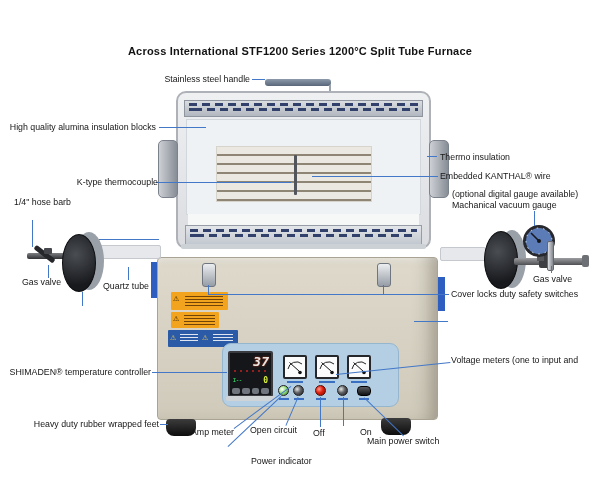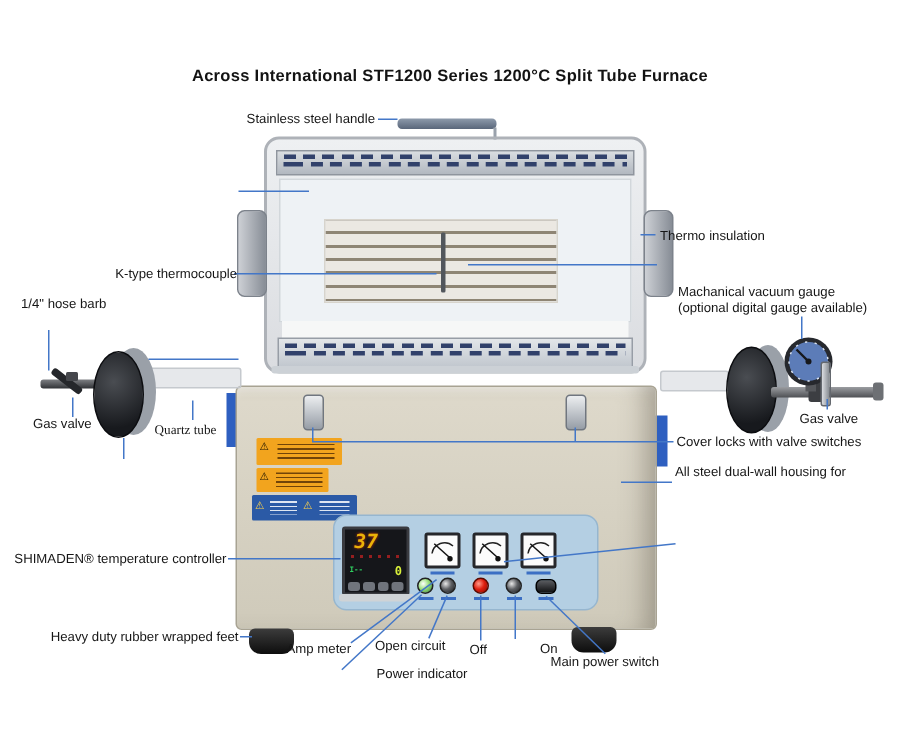--- a/index.html
+++ b/index.html
@@ -77,21 +77,21 @@
     <div style="position:absolute;left:168px;top:330px;width:70px;height:17px;background:#2b5aa6;border-radius:1px;">
       <span class="warn" style="left:2px;top:4px;color:#ffd24a;">⚠</span>
       <div class="txtbarsw" style="left:12px;top:4px;width:18px;height:9px;"></div>
       <span class="warn" style="left:34px;top:4px;color:#ffd24a;">⚠</span>
       <div class="txtbarsw" style="left:45px;top:4px;width:20px;height:9px;"></div>
     </div>
 
     <div style="position:absolute;left:222px;top:343px;width:177px;height:64px;background:#b4cfe3;border:1px solid #96b6cf;border-radius:9px;box-sizing:border-box;"></div>
 
     <div style="position:absolute;left:228px;top:351px;width:45px;height:46px;background:#15161a;border:2px solid #3a3b40;border-radius:2px;box-sizing:border-box;">
-      <div style="position:absolute;top:1px;right:19px;color:#eab308;font:bold italic 13px 'DejaVu Sans Mono',monospace;text-shadow:0 0 2px rgba(255,60,0,.8);">37</div>
+      <div style="position:absolute;top:1px;right:2px;color:#e5e5e5;font:bold italic 13px 'DejaVu Sans Mono',monospace;text-shadow:0 0 2px rgba(255,60,0,.8);">37</div>
       <div style="position:absolute;top:17px;left:4px;width:34px;height:2px;background:repeating-linear-gradient(90deg,#c22 0 2px,rgba(0,0,0,0) 2px 6px);opacity:.7;"></div>
       <div style="position:absolute;bottom:12px;left:3px;color:#2fd060;font:bold 5px 'DejaVu Sans Mono',monospace;">I--</div>
       <div style="position:absolute;bottom:10px;right:3px;color:#d8f03a;font:bold 8px 'DejaVu Sans Mono',monospace;">0</div>
       <div style="position:absolute;bottom:1px;left:2px;right:2px;height:6px;display:flex;gap:2px;">
         <div style="flex:1;background:#70747c;border-radius:2px;"></div>
         <div style="flex:1;background:#70747c;border-radius:2px;"></div>
         <div style="flex:1;background:#70747c;border-radius:2px;"></div>
         <div style="flex:1;background:#70747c;border-radius:2px;"></div>
       </div>
     </div>
@@ -183,40 +183,42 @@
   <div class="lead" style="left:312px;top:176px;width:126px;"></div>
   <div class="leadv" style="left:534px;top:211px;height:15px;"></div>
   <div class="leadv" style="left:551px;top:266px;height:7px;"></div>
   <div class="lead" style="left:208px;top:294px;width:241px;"></div>
   <div class="leadv" style="left:208px;top:285px;height:9px;"></div>
   <div class="leadv" style="left:383px;top:285px;height:9px;"></div>
   <div class="lead" style="left:414px;top:321px;width:34px;"></div>
   <div class="lead slant" style="left:336px;top:374px;width:115px;transform:rotate(-6deg);"></div>
 
   <div class="lbl r" style="right:350px;top:74px;">Stainless steel handle</div>
+  <div class="lbl r" style="right:444px;top:122px;">High quality alumina insulation blocks</div>
   <div class="lbl r" style="right:442px;top:177px;">K-type thermocouple</div>
   <div class="lbl" style="left:14px;top:197px;">
     <div>1/4" hose barb</div>
   </div>
   <div class="lbl" style="left:22px;top:277px;">Gas valve</div>
-  <div class="lbl" style="left:103px;top:281px;font-family:Liberation Serif, serif;">Quartz tube</div>
+  <div class="lbl" style="left:103px;top:281px;">Quartz tube</div>
   <div class="lbl r" style="right:441px;top:419px;">Heavy duty rubber wrapped feet</div>
   <div class="lbl r" style="right:449px;top:367px;">SHIMADEN® temperature controller</div>
   <div class="lbl" style="left:191px;top:427px;">Amp meter</div>
   <div class="lbl" style="left:250px;top:425px;">Open circuit</div>
-  <div class="lbl" style="left:203px;top:444px;padding-left:48px;">Power indicator</div>
+  <div class="lbl" style="left:203px;top:456px;padding-left:48px;">Power indicator</div>
   <div class="lbl" style="left:313px;top:428px;">Off</div>
   <div class="lbl" style="left:360px;top:427px;">On</div>
   <div class="lbl" style="left:367px;top:436px;">Main power switch</div>
   <div class="lbl" style="left:440px;top:152px;">Thermo insulation</div>
+  <div class="lbl" style="left:440px;top:171px;">Embedded KANTHAL® wire</div>
   <div class="lbl" style="left:452px;top:189px;">
+    <div>(optional digital gauge available)</div>
     <div>Machanical vacuum gauge</div>
-    <div>(optional digital gauge available)</div>
   </div>
   <div class="lbl" style="left:533px;top:274px;">Gas valve</div>
-  <div class="lbl" style="left:451px;top:289px;">Cover locks with valve switches</div>
+  <div class="lbl" style="left:451px;top:289px;">Cover locks duty safety switches</div>
   <div class="lbl" style="left:450px;top:309px;">
-    <div>All steel dual-wall housing for</div>
   </div>
   <div class="lbl" style="left:451px;top:355px;">
+    <div>Voltage meters (one to input and</div>
   </div>
 
 </div>
 
 </body></html>

